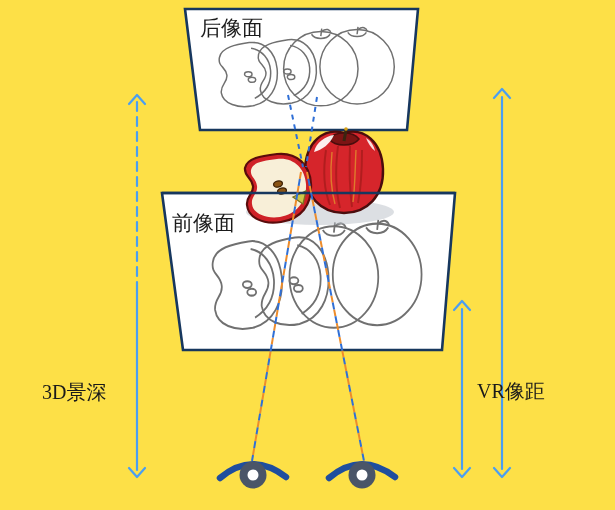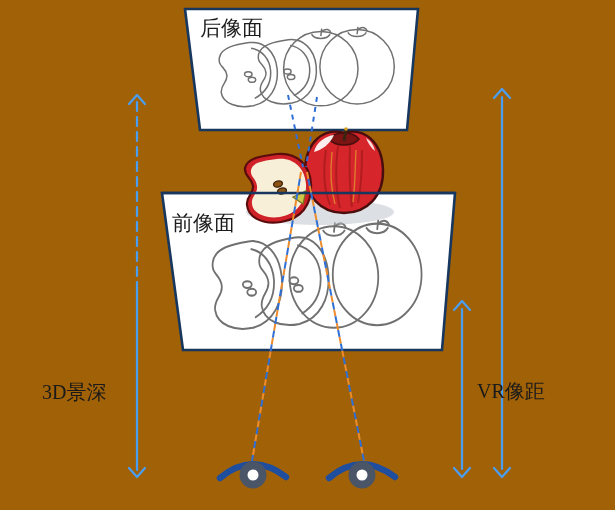--- a/index.html
+++ b/index.html
@@ -1,19 +1,19 @@
 <!DOCTYPE html>
 <html style="--plane_border: #17375e; --measure_arrow: #4a9ef2; --sight_blue: #2f6fd6; --sight_orange: #ed8c2b; --sketch_stroke: #4d4d4d; --apple_red: #d6252b; --apple_outline: #4a0d0d; --apple_flesh: #f8efd8; --eye_iris: #4a5568; --eye_brow: #1f4e9e; --text: #1a1a1a;"><head>
 <meta charset="utf-8">
 <style>
   html,body{margin:0;padding:0;background:#ffffff;}
   #stage{
     position:relative;
     width:615px;height:510px;
-    background:#a16207;
+    background:#fde047;
     overflow:hidden;
     font-family:"Liberation Serif","DejaVu Serif",serif;
   }
   svg{display:block;}
   .plane{
     fill:#ffffff;
     stroke:var(--plane_border,#17375e);
     stroke-width:2.6;
     stroke-linejoin:miter;
   }

